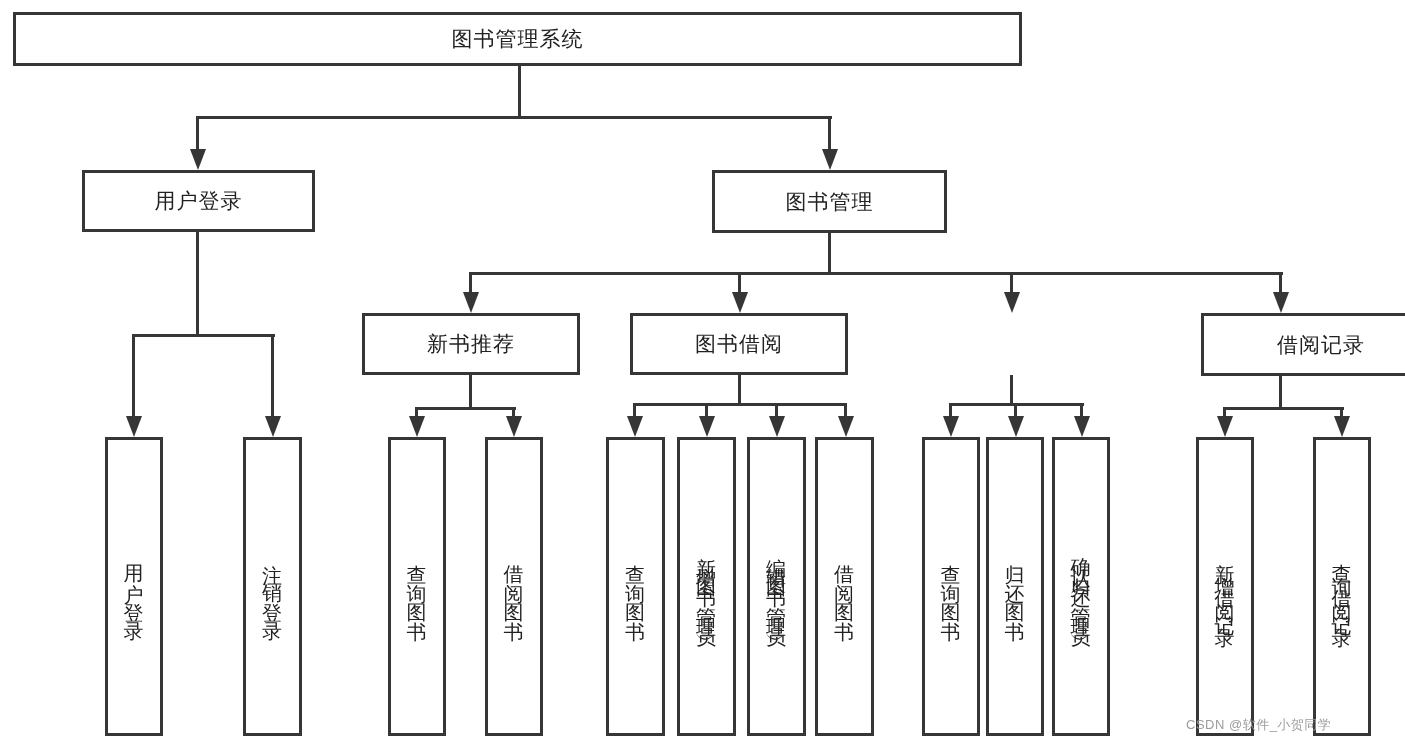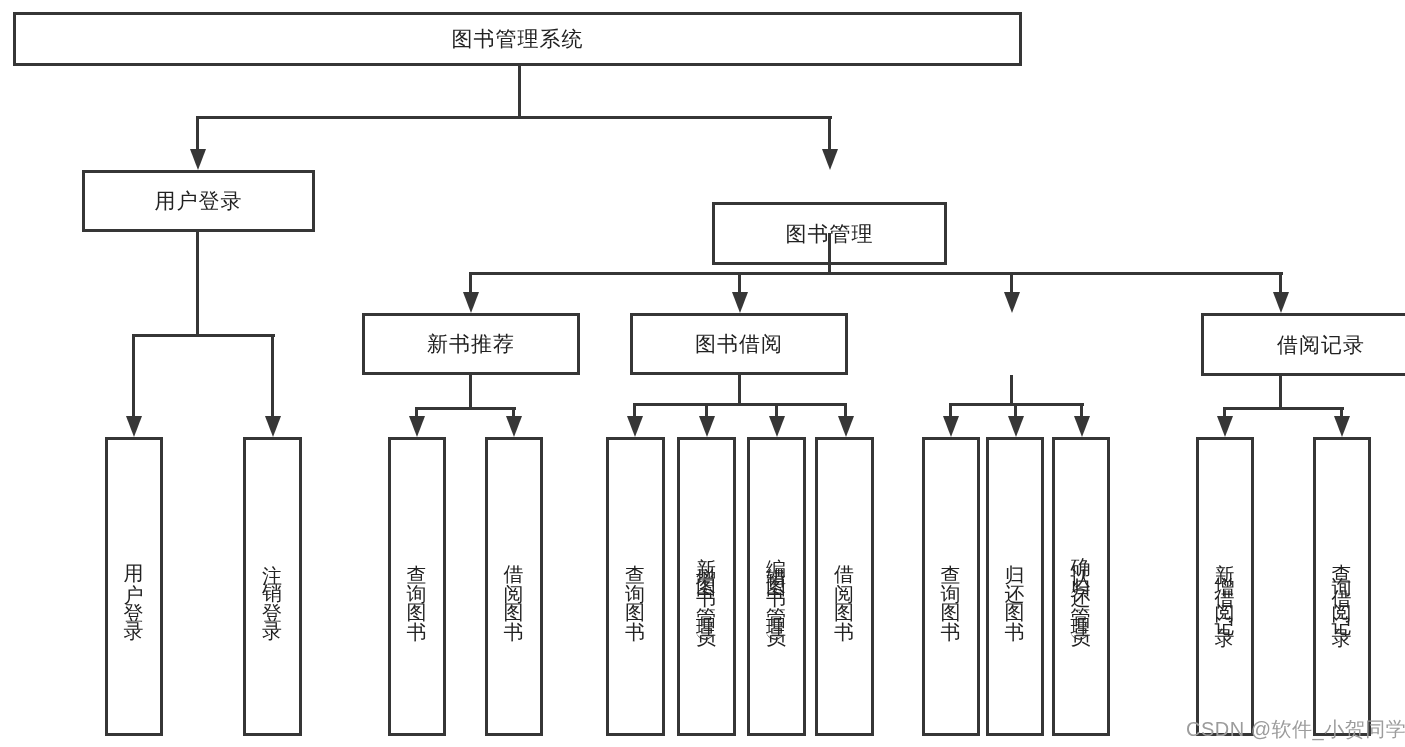--- a/index.html
+++ b/index.html
@@ -50,21 +50,21 @@
     width: 0;
     height: 0;
     border-left: 8px solid transparent;
     border-right: 8px solid transparent;
     border-top: 21px solid var(--line);
   }
   .watermark {
     position: absolute;
     left: 1186px;
     top: 716px;
-    font-size: 20px;
+    font-size: 13px;
     color: var(--wm);
     letter-spacing: 0.5px;
     white-space: nowrap;
     z-index: 5;
   }
 </style>
 </head>
 <body>
 
 <div id="canvas">
@@ -72,21 +72,21 @@
   <div class="box hbox" style="left:13px; top:12px; width:1009px; height:54px;">图书管理系统</div>
 
   <div class="vline" style="left:518px; top:66px; height:52px;"></div>
   <div class="hline" style="left:196px; top:116px; width:636px;"></div>
   <div class="vline" style="left:196px; top:117px; height:37px;"></div>
   <div class="ahead" style="left:190px; top:149px;"></div>
   <div class="vline" style="left:828px; top:117px; height:37px;"></div>
   <div class="ahead" style="left:822px; top:149px;"></div>
 
   <div class="box hbox" style="left:82px; top:170px; width:233px; height:62px;">用户登录</div>
-  <div class="box hbox" style="left:712px; top:170px; width:235px; height:63px;margin-top:32px;">图书管理</div>
+  <div class="box hbox" style="left:712px; top:170px; width:235px; height:63px;">图书管理</div>
 
   <div class="vline" style="left:196px; top:232px; height:104px;"></div>
   <div class="hline" style="left:132px; top:334px; width:143px;"></div>
   <div class="vline" style="left:132px; top:335px; height:86px;"></div>
   <div class="ahead" style="left:126px; top:416px;"></div>
   <div class="vline" style="left:271px; top:335px; height:86px;"></div>
   <div class="ahead" style="left:265px; top:416px;"></div>
 
   <div class="vline" style="left:828px; top:233px; height:41px;"></div>
   <div class="hline" style="left:469px; top:272px; width:814px;"></div>

